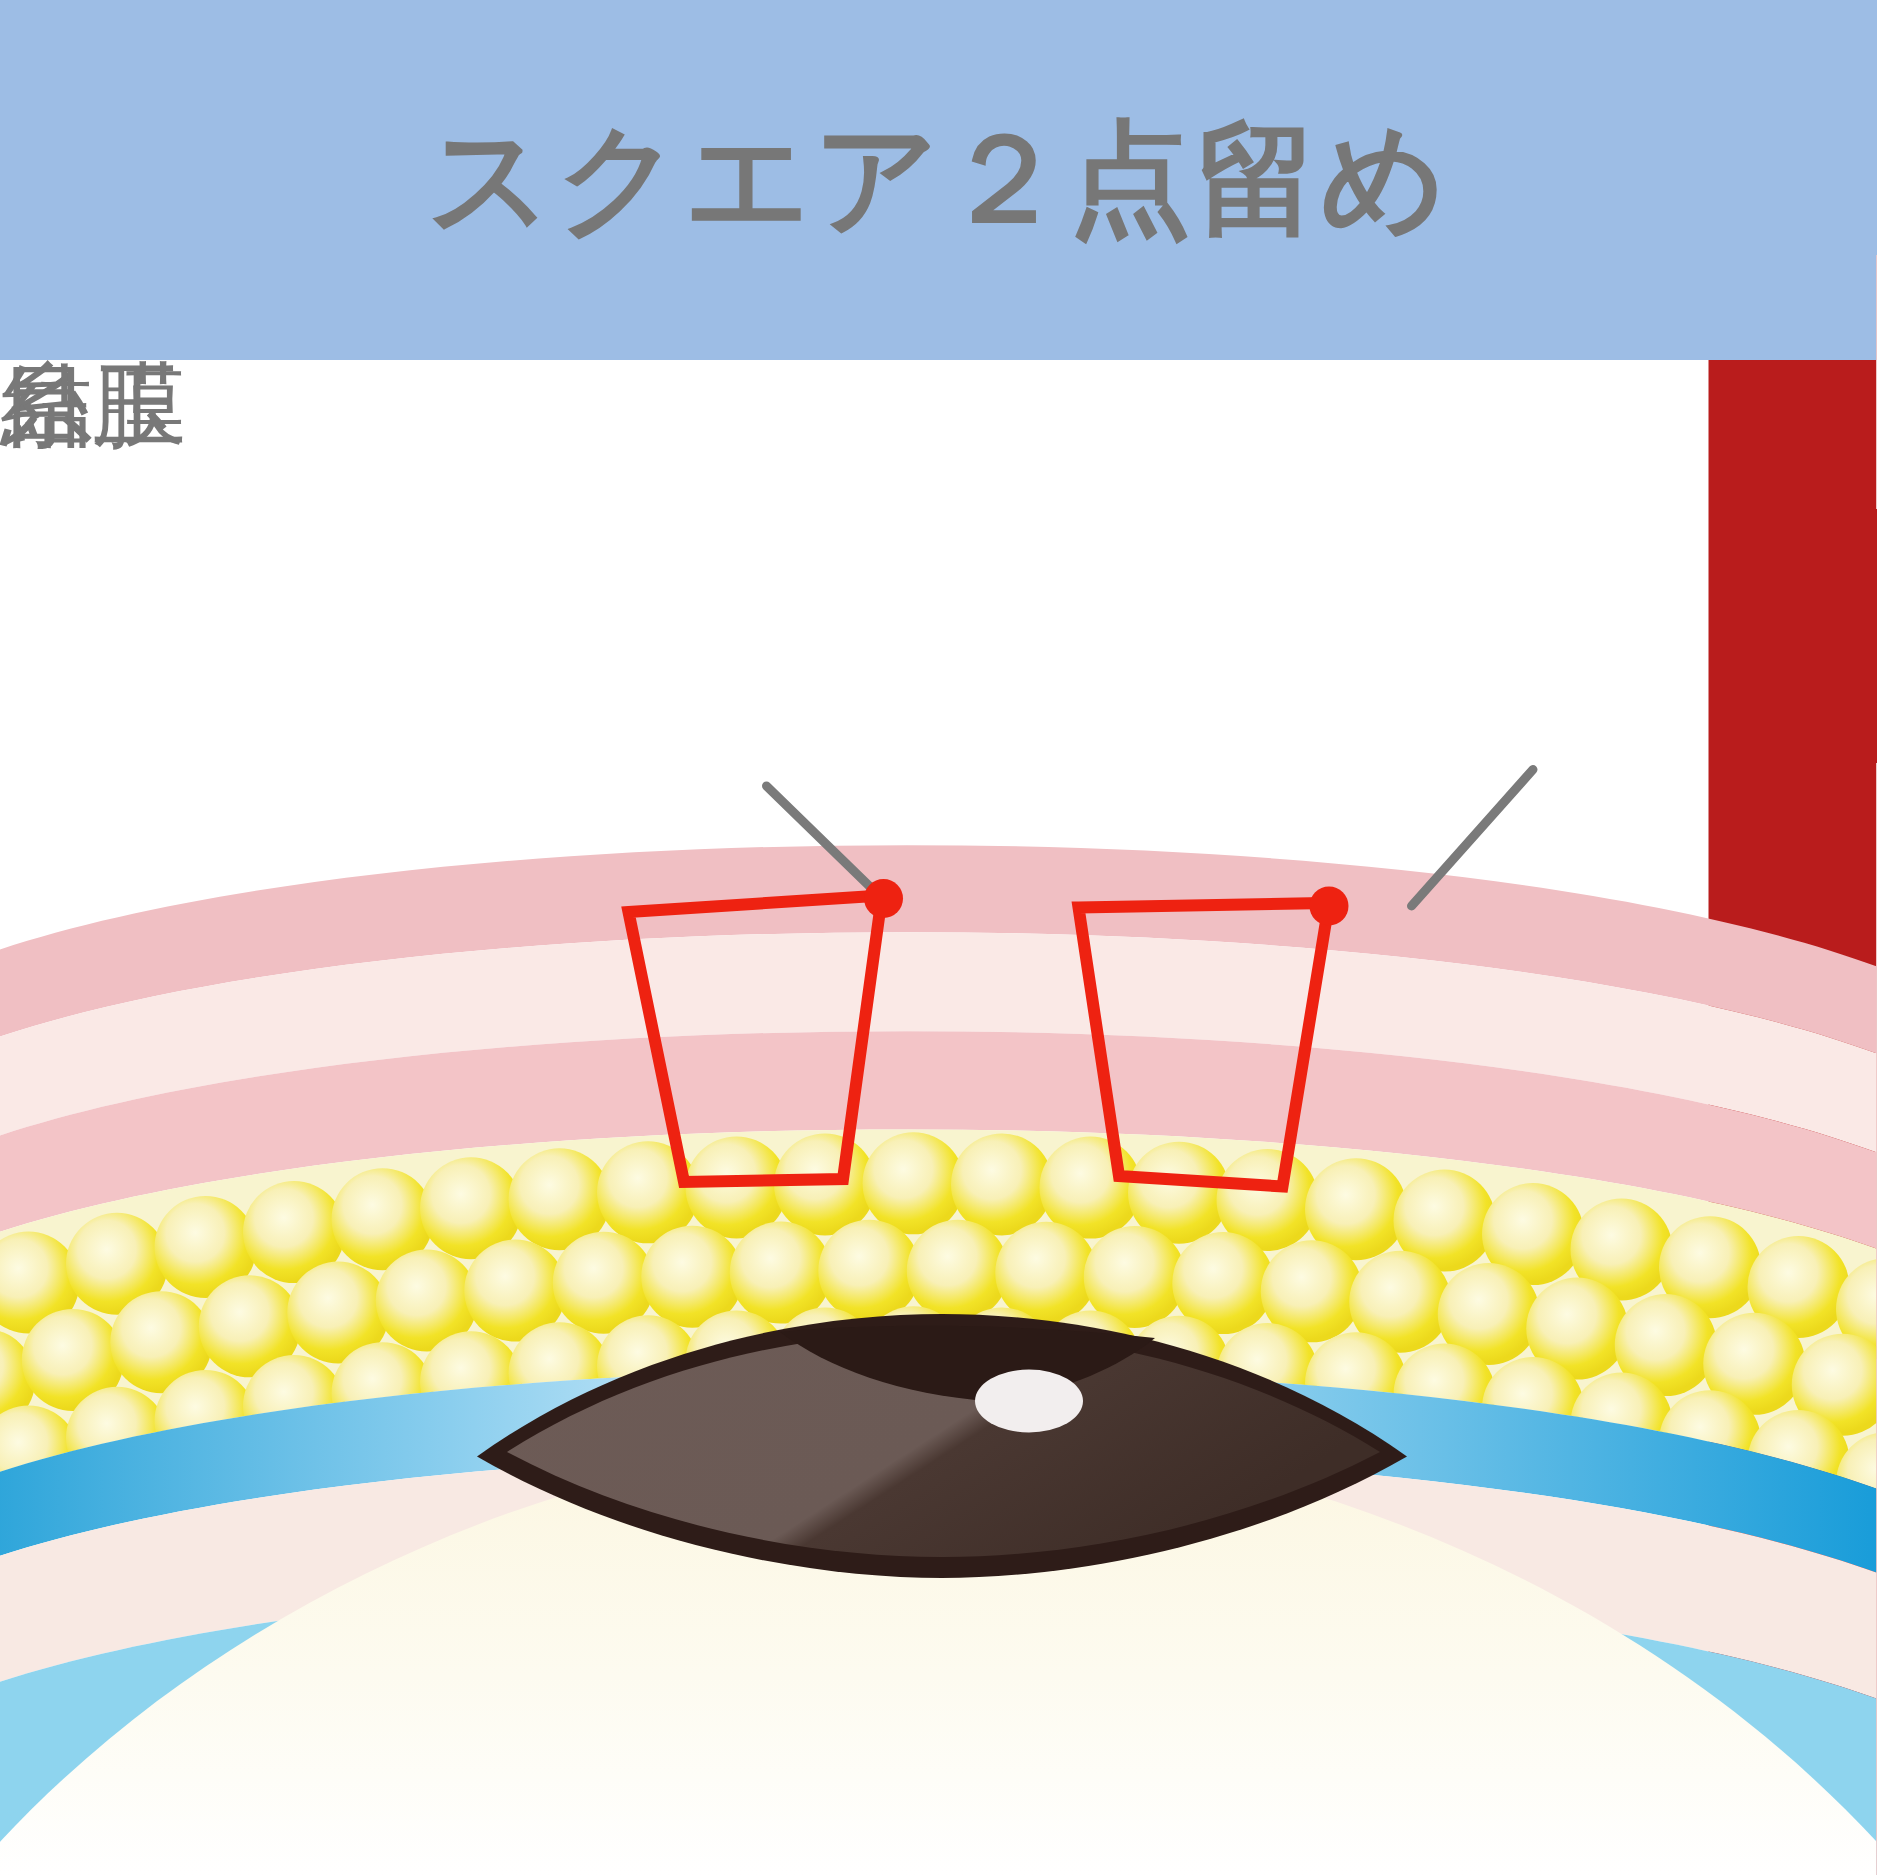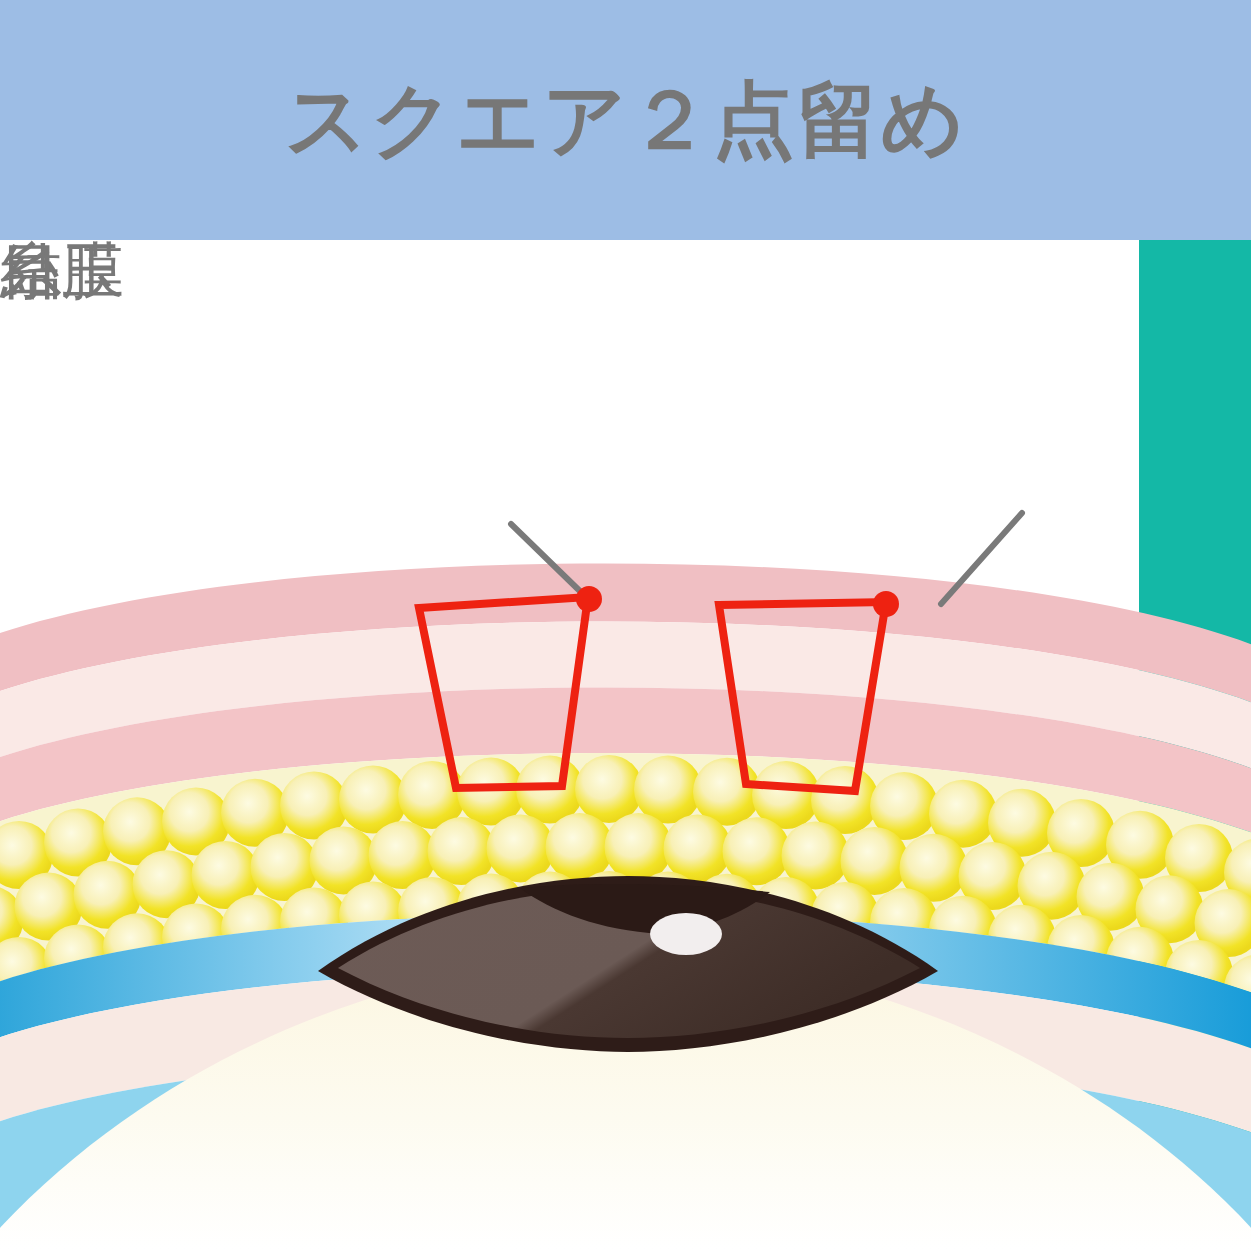--- a/index.html
+++ b/index.html
@@ -7,21 +7,21 @@
     padding: 0;
     background: #ffffff;
   }
   body {
     font-family: "Liberation Sans", "DejaVu Sans", sans-serif;
   }
   #page {
     position: relative;
     width: 1251px;
     height: 1250px;
-    background: #14b8a6;
+    background: #b91c1c;
     overflow: hidden;
   }
   #header-band {
     position: absolute;
     left: 0;
     top: 0;
     width: 1251px;
     height: 240px;
     background: #9dbde5;
     display: flex;

